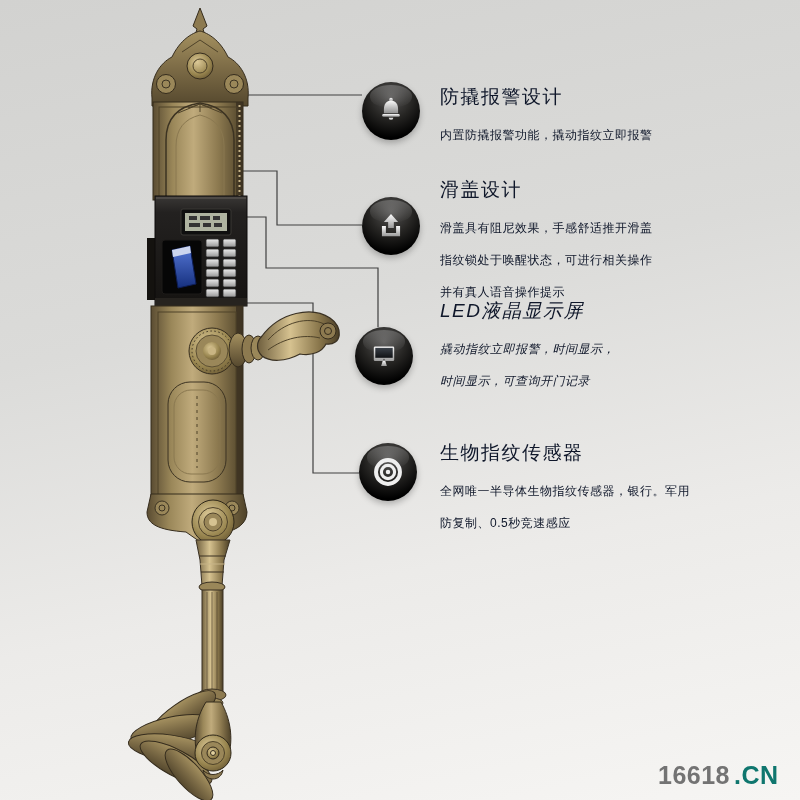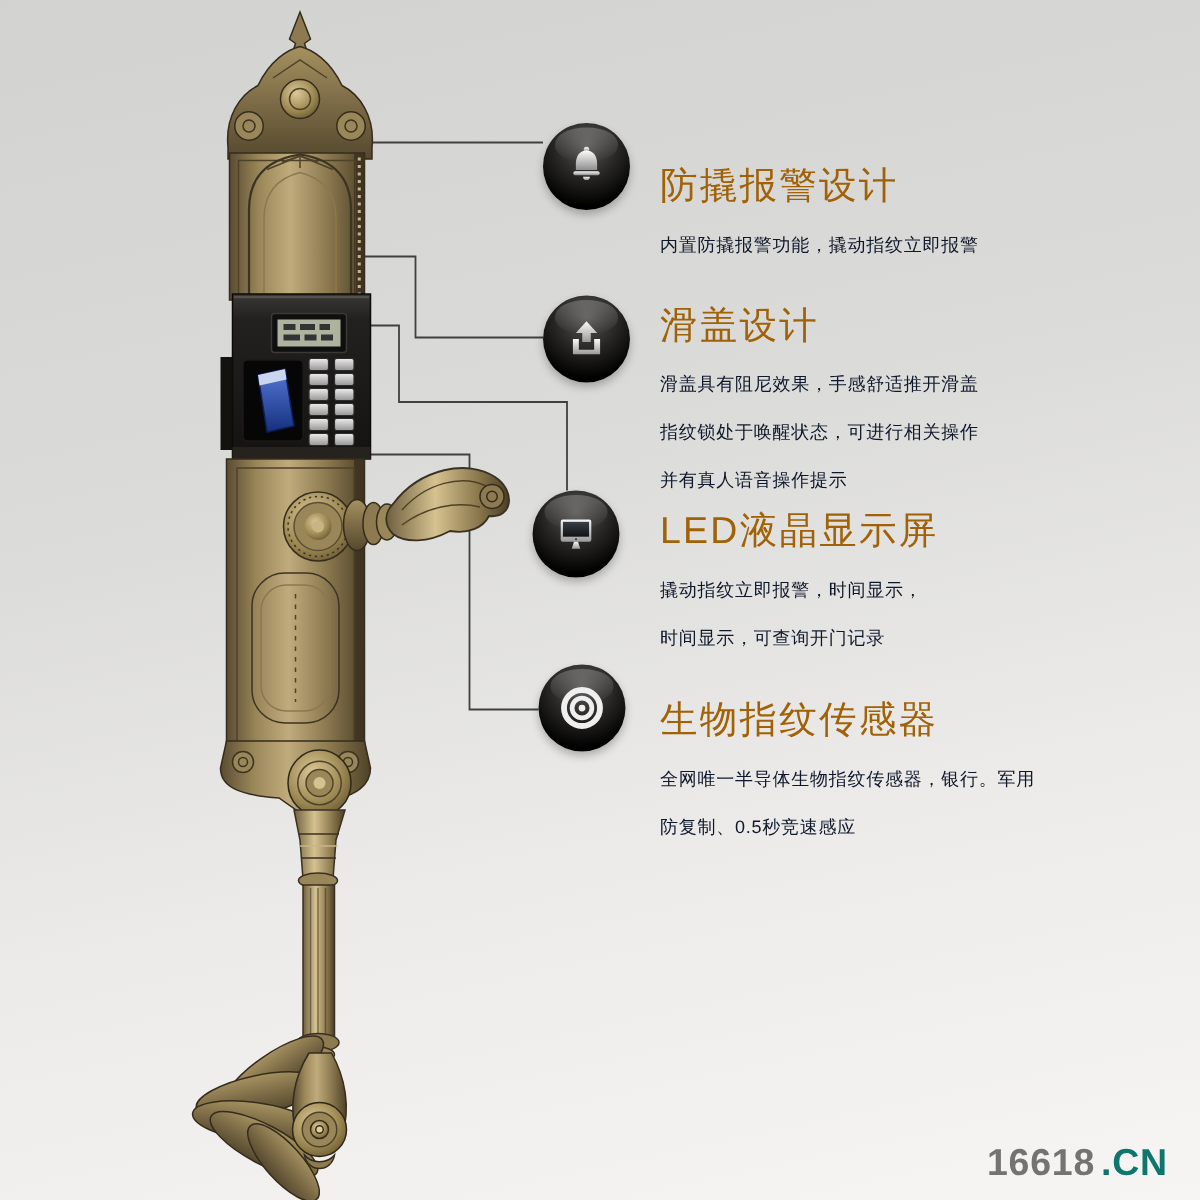--- a/index.html
+++ b/index.html
@@ -6,23 +6,23 @@
   body{
     width:800px;height:800px;position:relative;overflow:hidden;
     font-family:"Liberation Sans","DejaVu Sans",sans-serif;
     background:linear-gradient(168deg,#d2d2d0 0%,#dbdbd9 38%,#eceBe9 68%,#f6f5f3 100%);
   }
   .stage{position:absolute;inset:0;}
   svg.lock-art{position:absolute;left:0;top:0;}
 
   
   .feature{position:absolute;left:440px;}
-  .f1{top:80px;} .f2{top:173px;} .f3{top:310px;} .f4{top:436px;}
+  .f1{top:80px;} .f2{top:173px;} .f3{top:294px;font-style:italic;} .f4{top:436px;}
   .feature .title{
-    font-size:25px;line-height:33px;color:#a16207;letter-spacing:1.5px;font-weight:400;margin-top:28px;
+    font-size:19px;line-height:33px;color:#0f172a;letter-spacing:1.5px;font-weight:400;
   }
   .feature .lines{margin-top:6px;font-size:12px;line-height:32px;color:#0f172a;letter-spacing:.5px;}
 
   
   .badge{
     position:absolute;width:58px;height:58px;border-radius:50%;
     background:radial-gradient(circle at 50% 26%,#565554 0%,#262523 42%,#000 78%);
     box-shadow:0 3px 6px rgba(0,0,0,.25);
     display:flex;align-items:center;justify-content:center;
   }

